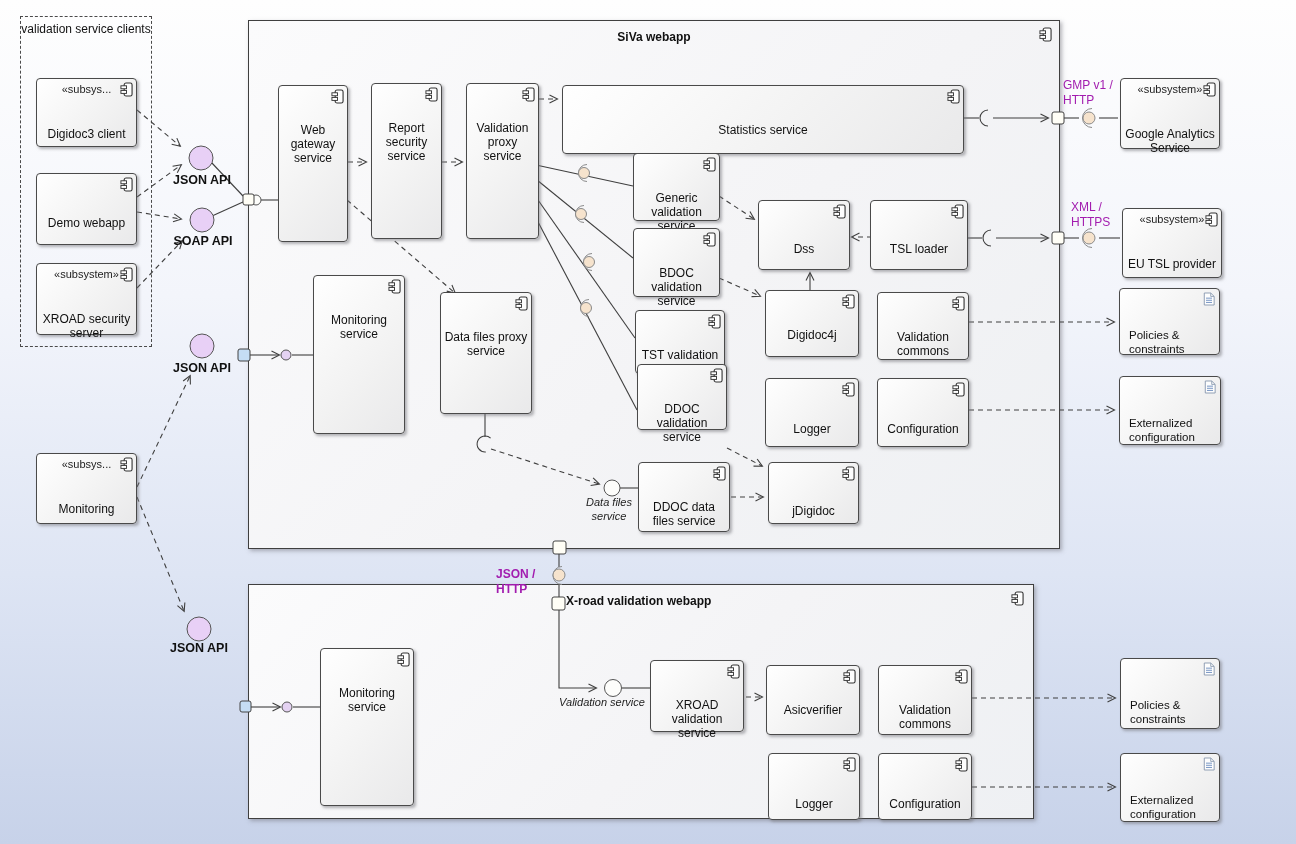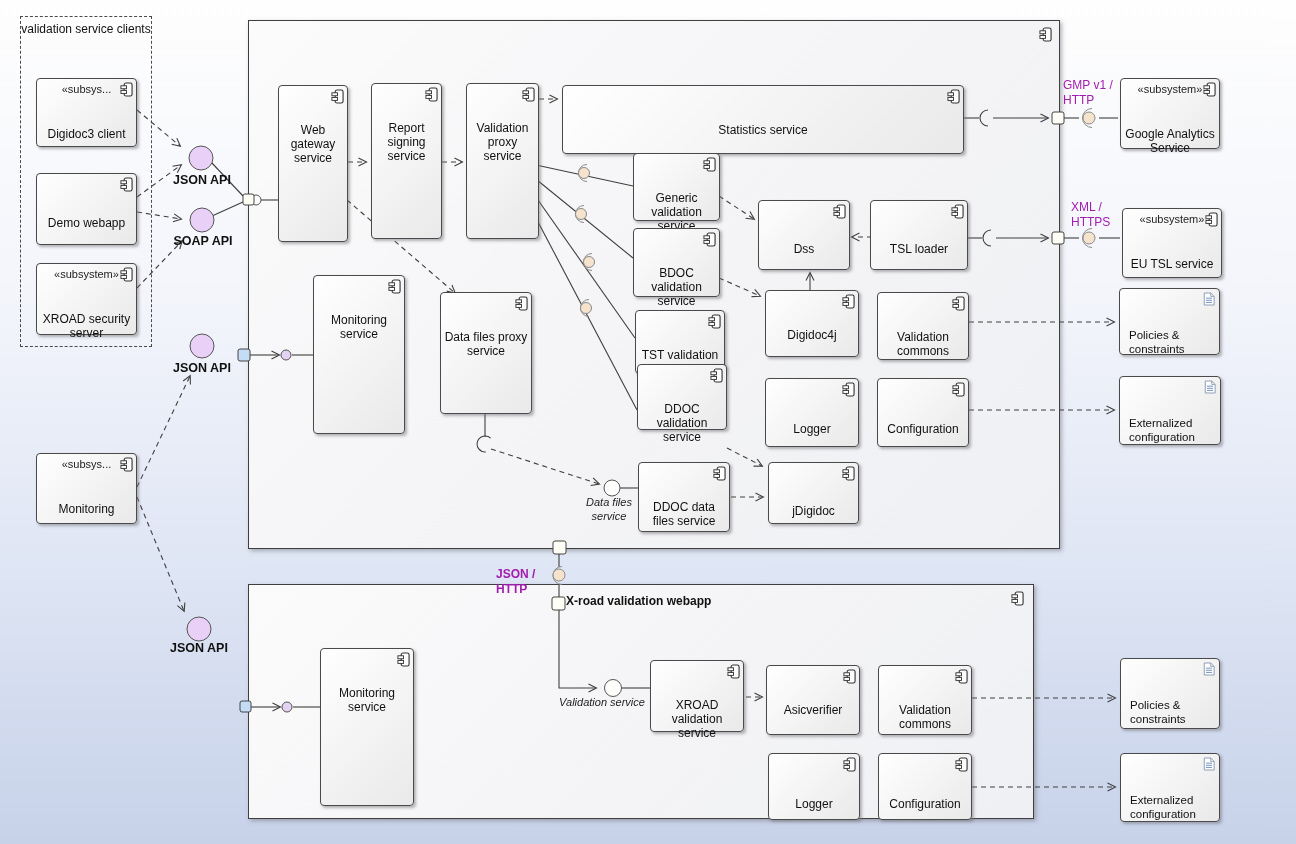--- a/index.html
+++ b/index.html
@@ -30,20 +30,21 @@
   .cicon svg{display:block;}
   .flabel{position:absolute;font-weight:bold;font-size:12.5px;text-align:center;white-space:nowrap;}
   .flabel-plain{position:absolute;font-size:12px;color:#a21caf;white-space:pre-line;line-height:1.25;}
   .flabel-it{position:absolute;font-style:italic;font-size:11px;color:#222;text-align:center;white-space:pre-line;line-height:1.25;}
   #wires{position:absolute;left:0;top:0;}
 </style>
 </head>
 <body>
 
 <div class="container" style="left:248px;top:20px;width:810px;height:527px">
+  <div class="ctitle">SiVa webapp</div>
   <span class="cicon" style="top:6px;right:7px">
       <svg width="13" height="15" viewBox="0 0 14 16">
         <rect x="4.5" y="1" width="8.5" height="14" rx="2" fill="#fdfdfd" stroke="#333" stroke-width="1.2"></rect>
         <rect x="1" y="4" width="6" height="3.2" fill="#fff" stroke="#333"></rect>
         <rect x="1" y="9" width="6" height="3.2" fill="#fff" stroke="#333"></rect>
       </svg>
     </span>
 </div>
 <div class="container" style="left:248px;top:584px;width:784px;height:233px">
   <div class="ctitle-left">X-road validation webapp</div>
@@ -217,21 +218,21 @@
     <div class="lbl">Web gateway service</div>
   </div>
 <div class="node" style="left:371px;top:83px;width:69px;height:154px">
     <span class="cicon">
       <svg width="13" height="15" viewBox="0 0 14 16">
         <rect x="4.5" y="1" width="8.5" height="14" rx="2" fill="#fdfdfd" stroke="#333" stroke-width="1.2"></rect>
         <rect x="1" y="4" width="6" height="3.2" fill="#fff" stroke="#333"></rect>
         <rect x="1" y="9" width="6" height="3.2" fill="#fff" stroke="#333"></rect>
       </svg>
     </span>
-    <div class="lbl">Report signing service</div>
+    <div class="lbl">Report security service</div>
   </div>
 <div class="node" style="left:466px;top:83px;width:71px;height:154px">
     <span class="cicon">
       <svg width="13" height="15" viewBox="0 0 14 16">
         <rect x="4.5" y="1" width="8.5" height="14" rx="2" fill="#fdfdfd" stroke="#333" stroke-width="1.2"></rect>
         <rect x="1" y="4" width="6" height="3.2" fill="#fff" stroke="#333"></rect>
         <rect x="1" y="9" width="6" height="3.2" fill="#fff" stroke="#333"></rect>
       </svg>
     </span>
     <div class="lbl">Validation proxy service</div>
@@ -400,21 +401,21 @@
   </div>
 <div class="node" style="left:1122px;top:208px;width:98px;height:68px">
     <span class="cicon">
       <svg width="13" height="15" viewBox="0 0 14 16">
         <rect x="4.5" y="1" width="8.5" height="14" rx="2" fill="#fdfdfd" stroke="#333" stroke-width="1.2"></rect>
         <rect x="1" y="4" width="6" height="3.2" fill="#fff" stroke="#333"></rect>
         <rect x="1" y="9" width="6" height="3.2" fill="#fff" stroke="#333"></rect>
       </svg>
     </span>
     <div class="stereo">«subsystem»</div>
-    <div class="lbl">EU TSL service</div>
+    <div class="lbl">EU TSL provider</div>
   </div>
 <div class="node artifact" style="left:1119px;top:288px;width:99px;height:65px">
     <span class="cicon">
       <svg width="12" height="14" viewBox="0 0 14 16">
         <path d="M1.5,1 h7.5 l4,4 v10 h-11.5 z" fill="#fdfdfd" stroke="#8a9ab0" stroke-width="1.1"></path>
         <path d="M9,1 v4 h4" fill="none" stroke="#8a9ab0"></path>
         <path d="M3.5,7 h7 M3.5,9.5 h7 M3.5,12 h7" stroke="#6f8fc0" stroke-width="1.1"></path>
       </svg>
     </span>
     <div class="lbl">Policies &amp; constraints</div>

